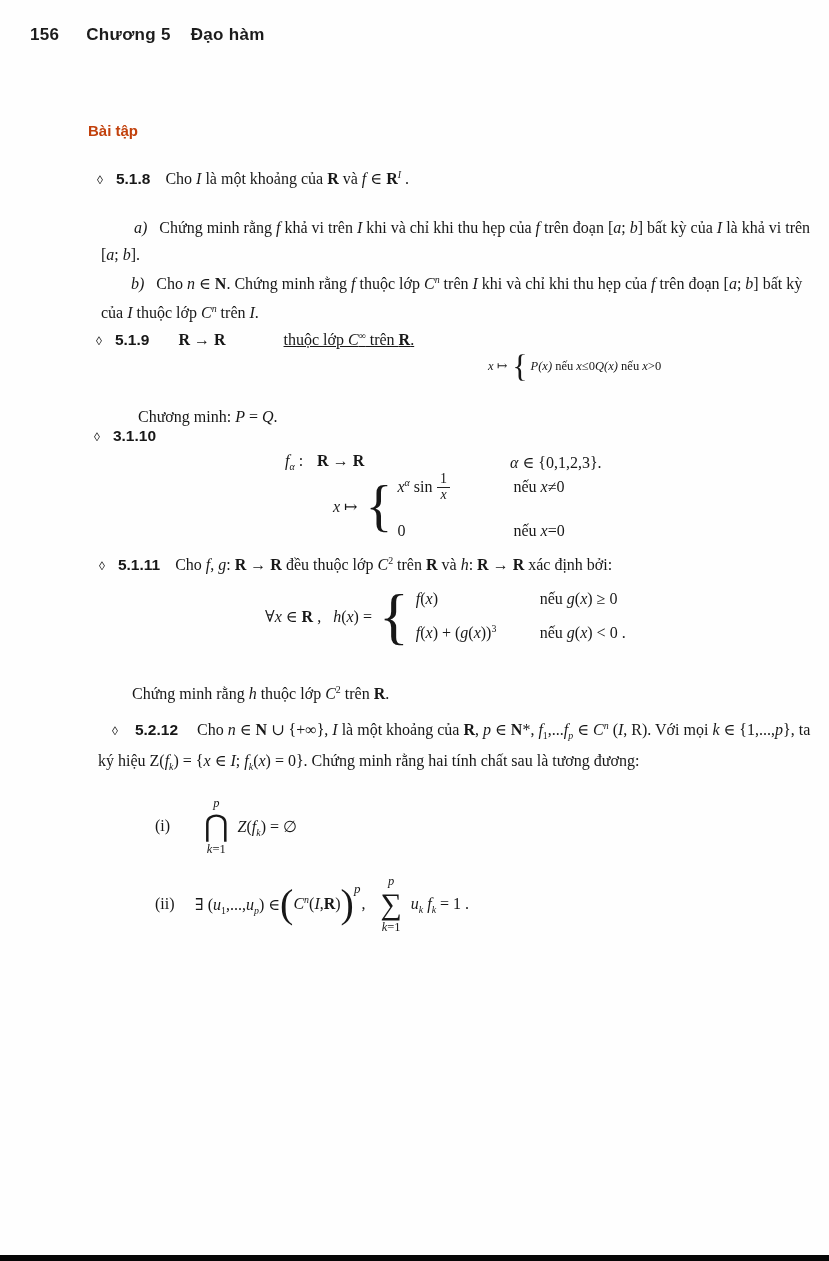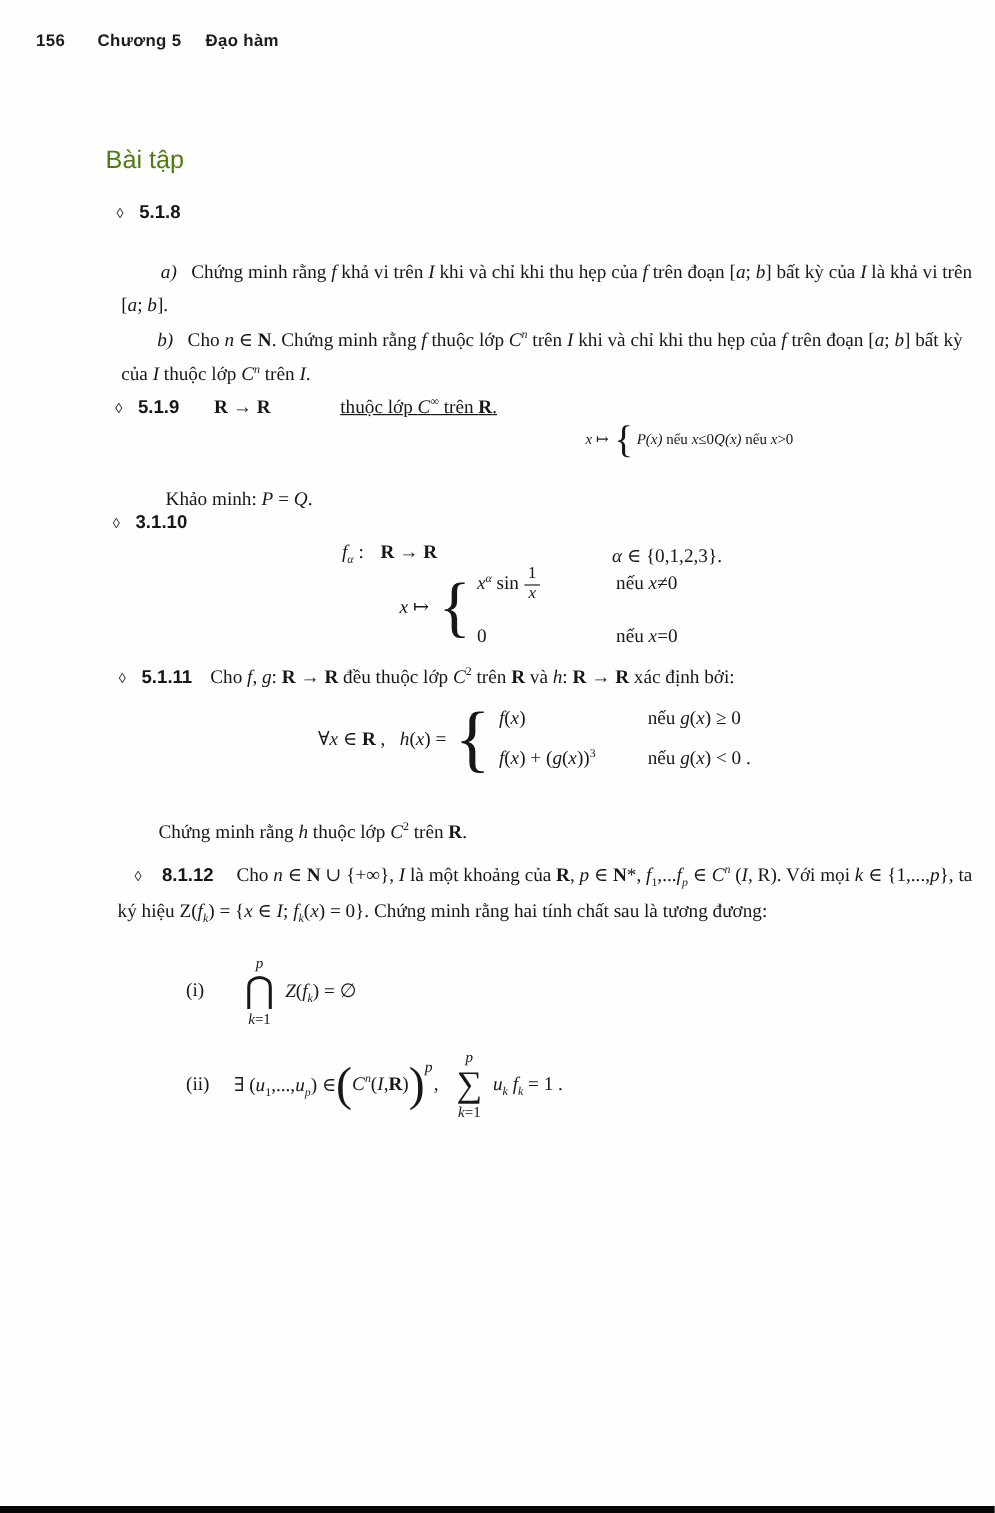--- a/index.html
+++ b/index.html
@@ -1,25 +1,25 @@
 <!DOCTYPE html>
 <html><head>
 <meta charset="utf-8">
 <style>
   *{box-sizing:border-box;}
   body{margin:0;background:#ffffff;}
   .page{position:relative;width:829px;height:1261px;background:#fefefe;
         font-family:"Liberation Serif","DejaVu Serif",serif;color:#171717;overflow:hidden;}
   .abs{position:absolute;}
-  .page-header{font-family:"Liberation Sans","DejaVu Sans",sans-serif;font-size:14px;
+  .page-header{font-family:"Liberation Sans","DejaVu Sans",sans-serif;font-size:17px;
         font-weight:700;color:#1c1c1c;letter-spacing:.3px;white-space:nowrap;}
   .chap{margin-left:27px;}
   .chaptitle{margin-left:20px;}
   .section-heading{margin:0;font-family:"Liberation Sans","DejaVu Sans",sans-serif;
-        font-size:21px;font-weight:400;color:#4d7c0f;}
+        font-size:15px;font-weight:700;color:#c2410c;}
   .ex-line{display:flex;align-items:baseline;white-space:nowrap;font-size:16px;}
   .diamond{font-size:12px;color:#222;}
   .exnum{font-family:"Liberation Sans","DejaVu Sans",sans-serif;font-weight:700;
         font-size:15.5px;margin-left:13px;margin-right:15px;}
   .body-par{margin:12px;font-size:16px;line-height:27px;}
   .i{font-style:italic;}
   .b{font-weight:700;}
   sup,sub{font-size:.62em;line-height:0;}
   .map-gap{margin-left:14px;}
   .tail-gap{margin-left:58px;text-decoration:underline;}
@@ -58,39 +58,40 @@
 
   <header class="abs page-header" style="top:25px;left:30px;">
     <span>156</span><span class="chap">Chương 5</span><span class="chaptitle">Đạo hàm</span>
   </header>
 
   <h1 class="abs section-heading" style="top:122px;left:88px;">Bài tập</h1>
 
   <div class="abs ex-line" style="top:169px;left:97px;">
     <span class="diamond">◊</span>
     <span class="exnum">5.1.8</span>
+    <span><span>Cho </span><span class="i">I</span><span> là một khoảng của </span><span class="b">R</span><span> và </span><span class="i">f</span><span> ∈ </span><span class="b">R</span><sup class="i">I</sup><span> .</span></span>
   </div>
   <p class="abs body-par" style="top:202px;left:89px;width:714px;text-indent:33px;"><span class="i">a)</span><span>&nbsp;&nbsp; Chứng minh rằng </span><span class="i">f</span><span> khả vi trên </span><span class="i">I</span><span> khi và chỉ khi thu hẹp của </span><span class="i">f</span><span> trên đoạn [</span><span class="i">a</span><span>; </span><span class="i">b</span><span>] bất kỳ của </span><span class="i">I</span><span> là khả vi trên [</span><span class="i">a</span><span>; </span><span class="i">b</span><span>].</span></p>
   <p class="abs body-par" style="top:257px;left:89px;width:714px;text-indent:30px;line-height:29px;"><span class="i">b)</span><span>&nbsp;&nbsp; Cho </span><span class="i">n</span><span> ∈ </span><span class="b">N</span><span>. Chứng minh rằng </span><span class="i">f</span><span> thuộc lớp </span><span class="i">C</span><sup class="i">n</sup><span> trên </span><span class="i">I</span><span> khi và chỉ khi thu hẹp của </span><span class="i">f</span><span> trên đoạn [</span><span class="i">a</span><span>; </span><span class="i">b</span><span>] bất kỳ của </span><span class="i">I</span><span> thuộc lớp </span><span class="i">C</span><sup class="i">n</sup><span> trên </span><span class="i">I</span><span>.</span></p>
 
   <div class="abs ex-line" style="top:331px;left:96px;">
     <span class="diamond">◊</span>
     <span class="exnum">5.1.9</span>
     <span class="map-gap"><span class="b">R</span><span> → </span><span class="b">R</span></span>
     <span class="tail-gap"><span>thuộc lớp </span><span class="i">C</span><sup>∞</sup><span> trên </span><span class="b">R</span><span>.</span></span>
   </div>
   <div class="abs pw-small" style="top:350px;left:488px;">
     <span><span class="i">x</span><span> ↦ </span></span>
     <span class="brace-sm">{</span>
     <span class="cases-sm">
       <span><span class="i">P(x)</span><span> nếu </span><span class="i">x</span><span>≤0</span></span>
       <span><span class="i">Q(x)</span><span> nếu </span><span class="i">x</span><span>&gt;0</span></span>
     </span>
   </div>
-  <p class="abs body-par" style="top:391px;left:126px;"><span>Khảo minh: </span><span class="i">P</span><span> = </span><span class="i">Q</span><span>.</span></p>
+  <p class="abs body-par" style="top:391px;left:126px;"><span>Chương minh: </span><span class="i">P</span><span> = </span><span class="i">Q</span><span>.</span></p>
 
   <div class="abs ex-line" style="top:427px;left:94px;">
     <span class="diamond">◊</span>
     <span class="exnum">3.1.10</span>
   </div>
   <div class="abs fblock" style="top:452px;left:285px;">
     <div class="frow1">
       <span><span class="i">f</span><sub class="i">α</sub><span> :</span></span>
       <span class="map-gap"><span class="b">R</span><span> → </span><span class="b">R</span></span>
       <span class="alpha-set"><span class="i">α</span><span> ∈ {0,1,2,3}.</span></span>
@@ -125,21 +126,21 @@
       <span><span class="i">f</span><span>(</span><span class="i">x</span><span>)</span></span>
       <span><span>nếu </span><span class="i">g</span><span>(</span><span class="i">x</span><span>) ≥ 0</span></span>
       <span><span class="i">f</span><span>(</span><span class="i">x</span><span>) + (</span><span class="i">g</span><span>(</span><span class="i">x</span><span>))</span><sup>3</sup></span>
       <span><span>nếu </span><span class="i">g</span><span>(</span><span class="i">x</span><span>) &lt; 0 .</span></span>
     </div>
   </div>
   <p class="abs body-par" style="top:668px;left:120px;"><span>Chứng minh rằng </span><span class="i">h</span><span> thuộc lớp </span><span class="i">C</span><sup>2</sup><span> trên </span><span class="b">R</span><span>.</span></p>
 
   <p class="abs body-par" style="top:703px;left:86px;width:718px;line-height:30px;text-indent:14px;">
     <span class="diamond">◊</span>
-    <span class="exnum">8.1.12</span>
+    <span class="exnum">5.2.12</span>
     <span><span>Cho </span><span class="i">n</span><span> ∈ </span><span class="b">N</span><span> ∪ {+∞}, </span><span class="i">I</span><span> là một khoảng của </span><span class="b">R</span><span>, </span><span class="i">p</span><span> ∈ </span><span class="b">N</span><span>*, </span><span class="i">f</span><sub>1</sub><span>,...</span><span class="i">f</span><sub class="i">p</sub><span> ∈ </span><span class="i">C</span><sup class="i">n</sup><span> (</span><span class="i">I</span><span>, R). Với mọi </span><span class="i">k</span><span> ∈ {1,...,</span><span class="i">p</span><span>}, ta ký hiệu Z(</span><span class="i">f</span><sub class="i">k</sub><span>) = {</span><span class="i">x</span><span> ∈ </span><span class="i">I</span><span>; </span><span class="i">f</span><sub class="i">k</sub><span>(</span><span class="i">x</span><span>) = 0}. Chứng minh rằng hai tính chất sau là tương đương:</span></span>
   </p>
 
   <div class="abs item-row" style="top:796px;left:155px;">
     <span class="item-label">(i)</span>
     <span class="bigop">
       <span class="op-top"><span class="i">p</span></span>
       <span class="op-glyph">⋂</span>
       <span class="op-bot"><span class="i">k</span><span>=1</span></span>
     </span>

